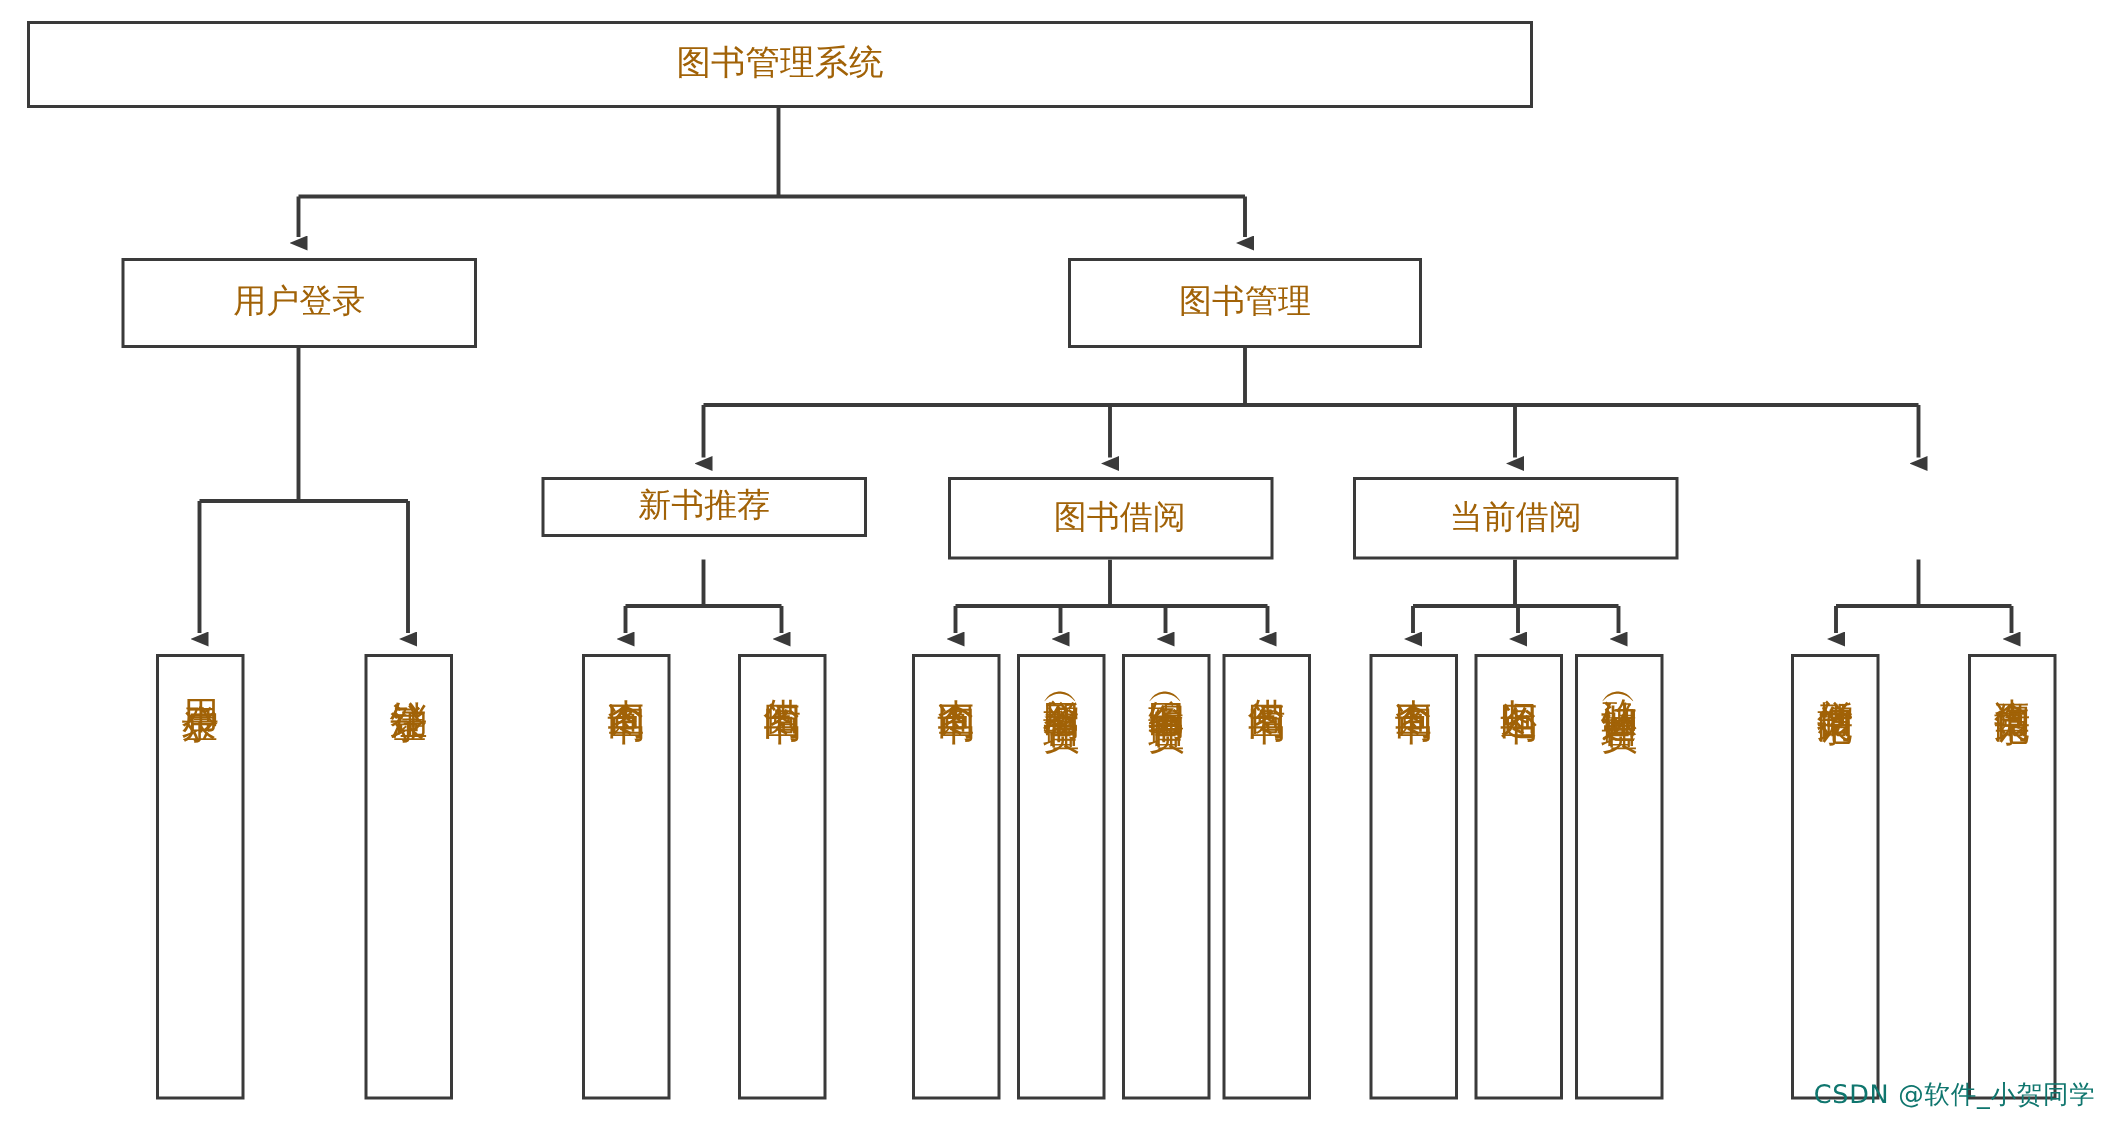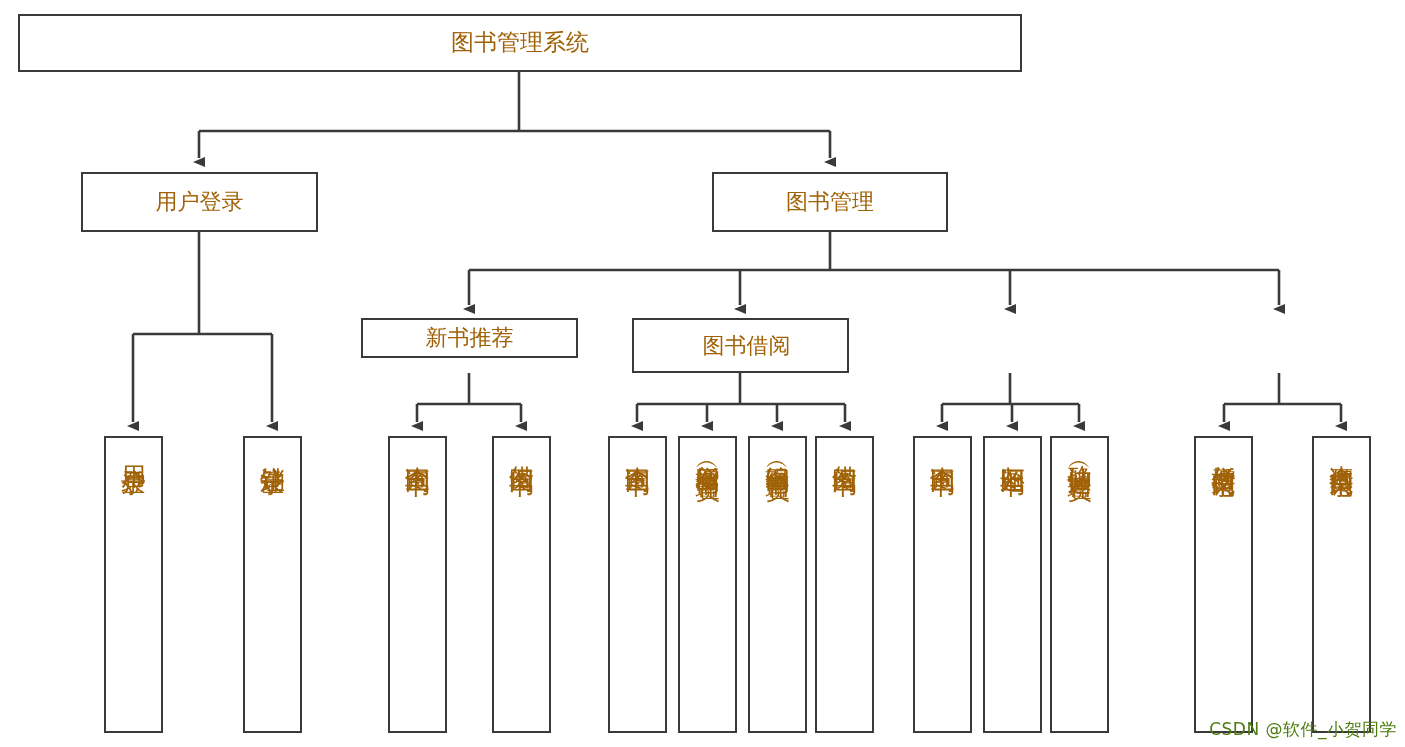--- a/index.html
+++ b/index.html
@@ -54,21 +54,21 @@
     letter-spacing: 2px;
     line-height: 1;
     white-space: nowrap;
   }
   .node.leaf.tall-text .label { font-size: 24px; }
   #watermark {
     position: absolute;
     right: 8px;
     bottom: 6px;
     font-size: 17px;
-    color: #4d7c0f;
+    color: #0f766e;
     letter-spacing: 0.5px;
     white-space: nowrap;
   }
 </style>
 </head>
 <body>
 
 <div id="canvas">
 
   <svg class="connectors" viewBox="0 0 1405 747" xmlns="http://www.w3.org/2000/svg">
@@ -132,20 +132,23 @@
   <div class="node lvl1" style="left:712px; top:172px; width:236px; height:60px;">
     <span class="label">图书管理</span>
   </div>
 
   <div class="node lvl2" style="left:361px; top:318px; width:217px; height:40px;">
     <span class="label">新书推荐</span>
   </div>
   <div class="node lvl2" style="left:632px; top:318px; width:217px; height:55px;padding-left:12px;">
     <span class="label">图书借阅</span>
   </div>
+  <div class="node lvl2" style="left:902px; top:318px; width:217px; height:55px;">
+    <span class="label">当前借阅</span>
+  </div>
 
   <div class="node leaf" style="left:104px; top:436px; width:59px; height:297px;">
     <span class="label">用户登录</span>
   </div>
   <div class="node leaf" style="left:243px; top:436px; width:59px; height:297px;">
     <span class="label">注销登录</span>
   </div>
 
   <div class="node leaf" style="left:388px; top:436px; width:59px; height:297px;">
     <span class="label">查询图书</span>

